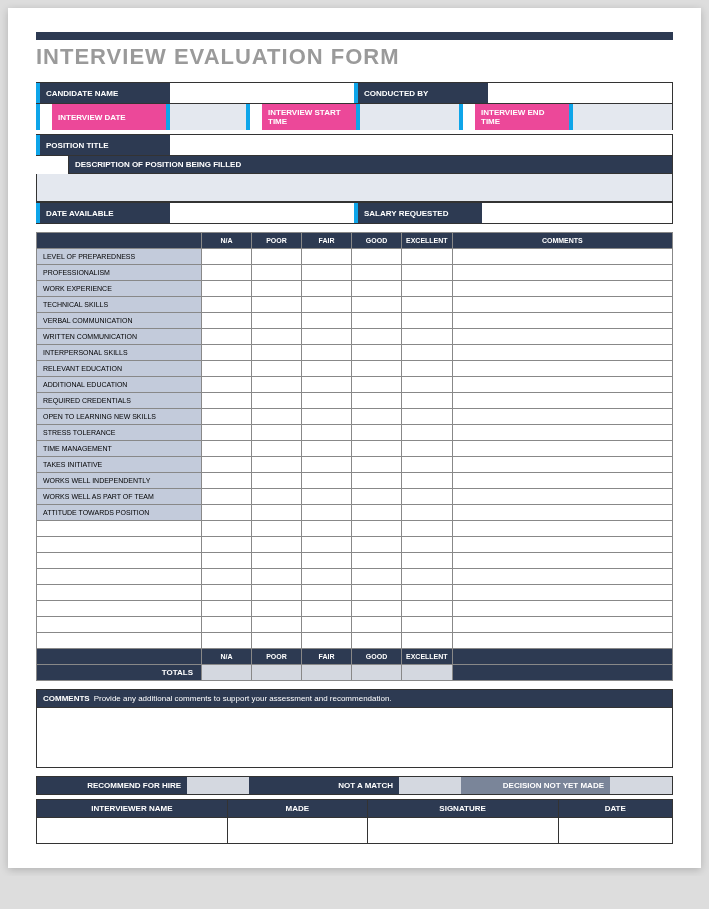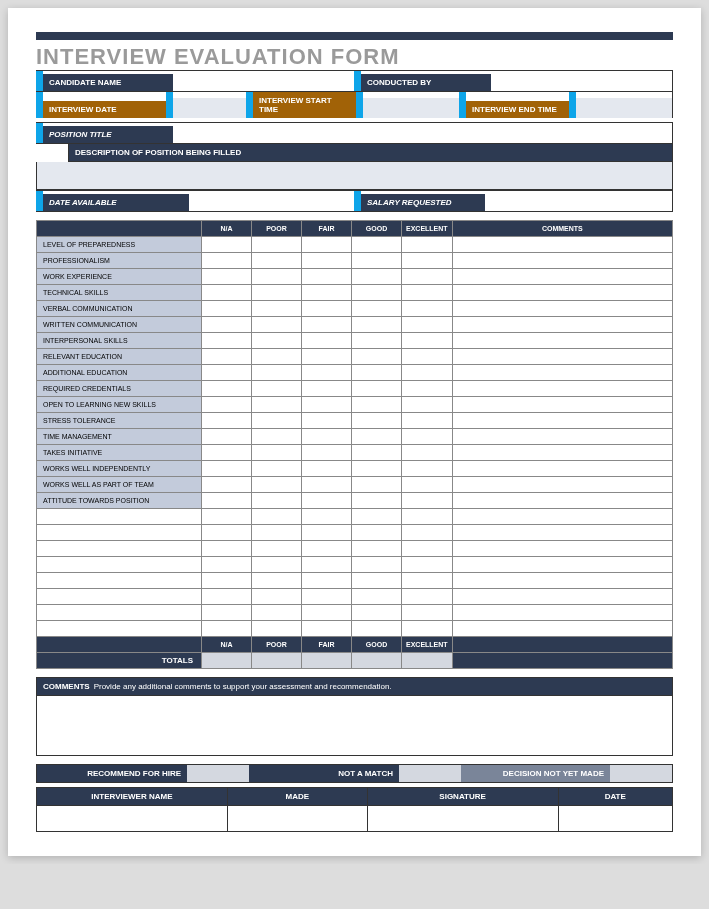--- a/index.html
+++ b/index.html
@@ -1,29 +1,29 @@
 <!DOCTYPE html>
 <html><head>
 <meta charset="utf-8">
 <style>
 * { box-sizing: border-box; margin: 0; padding: 0; }
 body { background: #ddd; font-family: Arial, sans-serif; display: flex; justify-content: center; padding: 8px; }
 .page { background: #fff; width: 693px; padding: 24px 28px; box-shadow: 0 2px 8px rgba(0,0,0,0.2); }
 .top-bar { height: 8px; background: #2d3a52; margin-bottom: 4px; }
-.title { font-size: 22px; font-weight: bold; color: #9a9a9a; letter-spacing: 1px; }
+.title { font-size: 22px; font-weight: bold; color: #9a9a9a; letter-spacing: 1px; margin-bottom: 12px; }
 .row { display: flex; border-top: 1px solid #333; }
-.seg { display: flex; border-left: 7px solid #0ea5e9; align-items: flex-end; }
+.seg { display: flex; border-left: 4px solid #0ea5e9; }
 .seg:last-child { border-right: 1px solid #333; }
 .lbl { background: #2d3a52; color: #fff; font-size: 8px; font-weight: bold; padding: 4px 6px; display: flex; align-items: center; text-transform: uppercase; }
-.lbl-lt { background: #a16207; }
+.lbl-lt { background: #ec4899; margin-left: 12px; }
 .val { background: #fff; flex: 1; min-height: 20px; }
 .val-g { background: #e4e8ef; }
 .full-bar { background: #2d3a52; color: #fff; font-size: 8px; font-weight: bold; padding: 4px 6px; border: 1px solid #333; border-top: none; margin-left: 32px; }
 .big-val { background: #e4e8ef; height: 28px; border: 1px solid #333; border-top: none; }
-.btm { border-bottom: 1px solid #333; font-style: italic; }
+.btm { border-bottom: 1px solid #333; }
 .gap { height: 8px; }
 .sgap { height: 4px; }
 
 .eval-table { width: 100%; border-collapse: collapse; padding-left: 48px; }
 .eval-table th, .eval-table td { border: 1px solid #888; font-size: 7px; padding: 2px 4px; height: 16px; }
 .eval-table th { background: #2d3a52; color: #fff; font-weight: bold; text-align: center; }
 .eval-table .crit { background: #c3cbdb; text-align: left; font-size: 7px; width: 165px; padding-left: 6px; }
 .eval-table .crit-blank { background: #fff; }
 .eval-table .rate { width: 50px; background: #fff; }
 .eval-table .cmt { background: #fff; }
@@ -85,21 +85,21 @@
   <div class="row btm">
     <div class="seg" style="flex:1">
       <div class="lbl" style="width:130px">POSITION TITLE</div>
       <div class="val"></div>
     </div>
   </div>
   <div class="full-bar">DESCRIPTION OF POSITION BEING FILLED</div>
   <div class="big-val"></div>
   <div class="row btm">
     <div class="seg" style="flex:1">
-      <div class="lbl" style="width:146px">DATE AVAILABLE</div>
+      <div class="lbl" style="width:130px">DATE AVAILABLE</div>
       <div class="val"></div>
     </div>
     <div class="seg" style="flex:1">
       <div class="lbl" style="width:124px">SALARY REQUESTED</div>
       <div class="val"></div>
     </div>
   </div>
 
   <div class="gap"></div>
 

